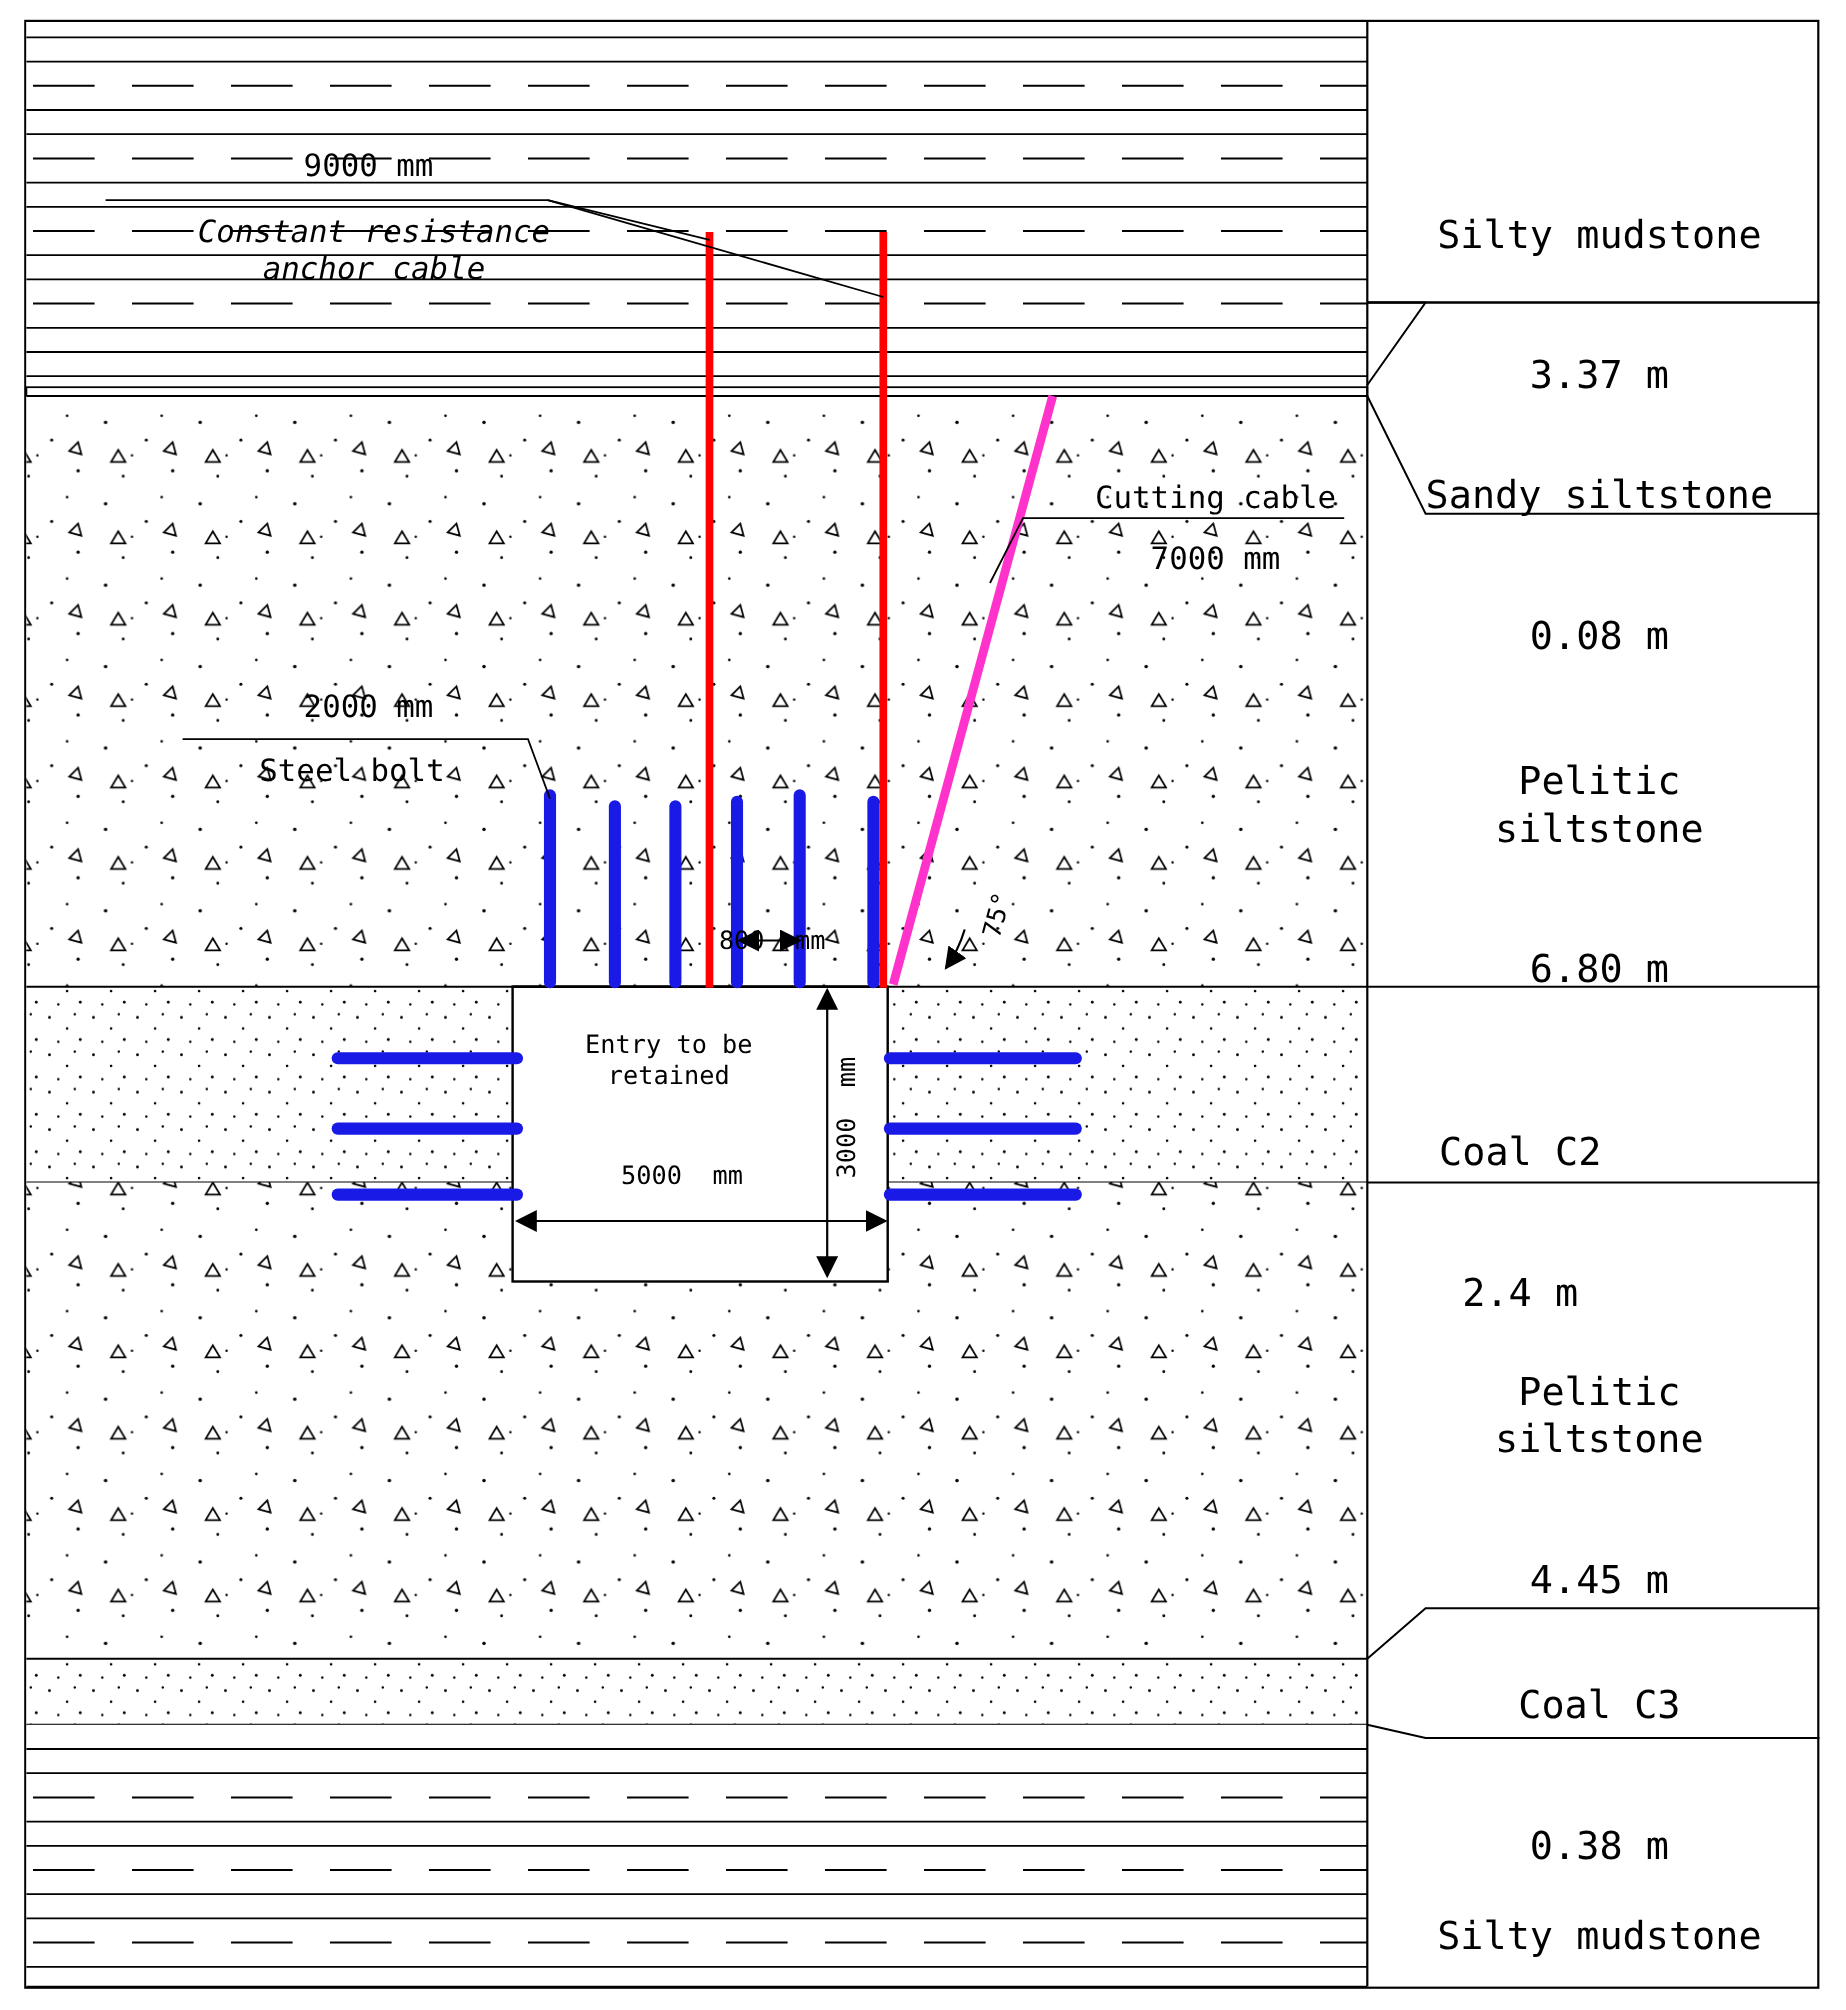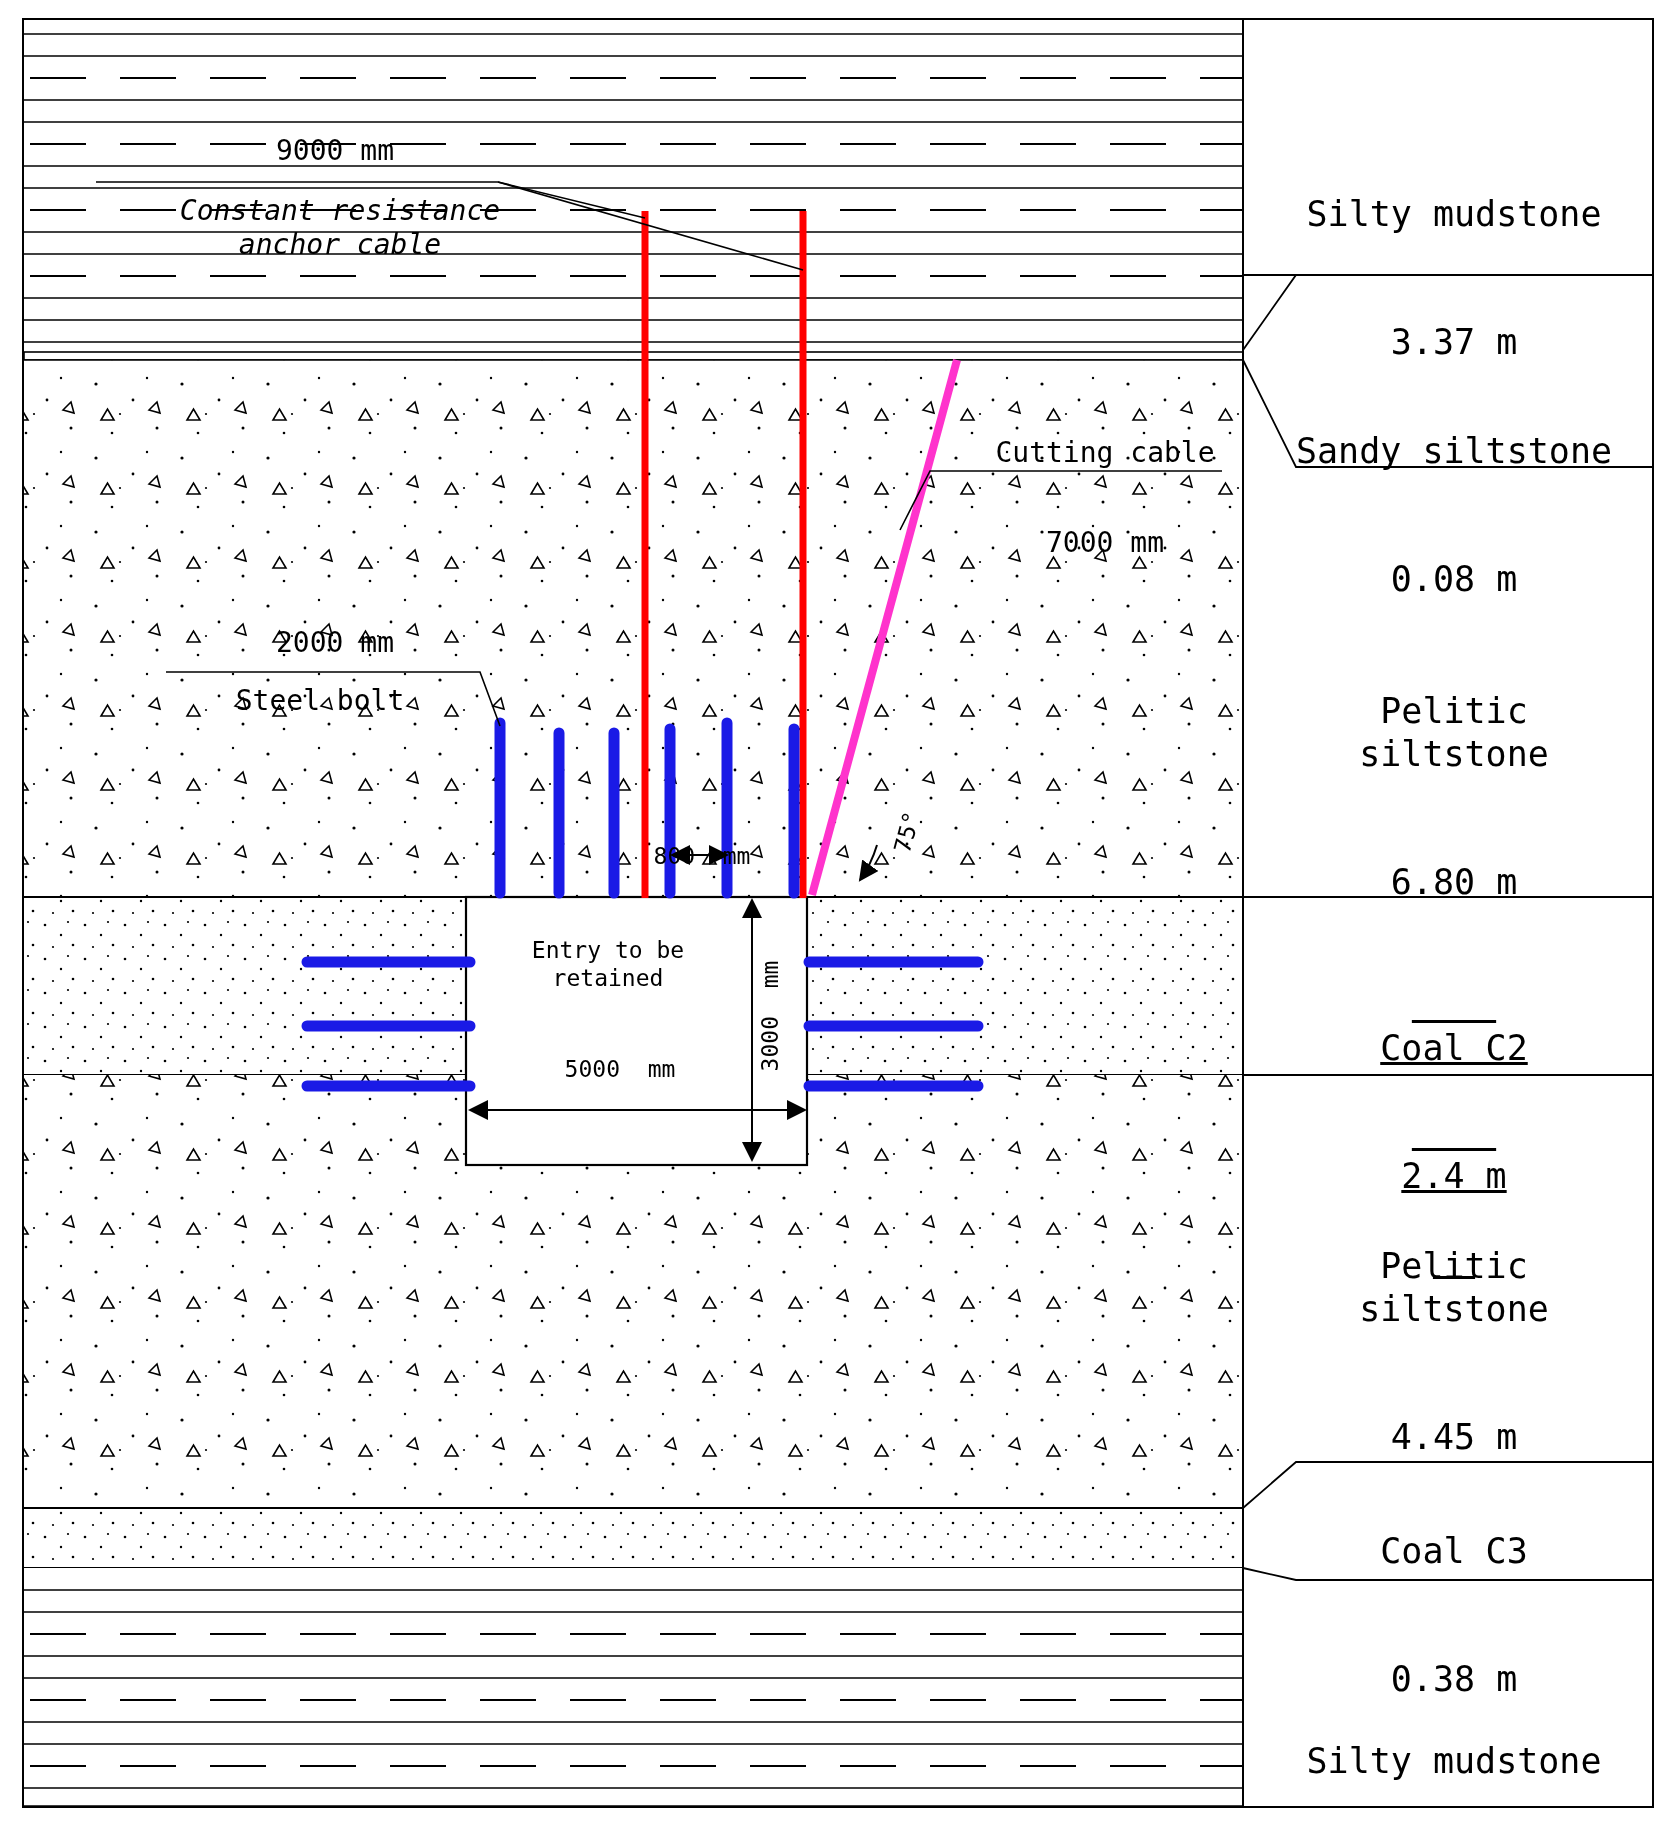--- a/index.html
+++ b/index.html
@@ -194,21 +194,21 @@
     <div>Sandy siltstone</div>
     <div>0.08 m</div>
   </div>
 
   <div class="lbl strat-lbl" style="left:1256px;top:605px;width:396px;">
     <div>Pelitic
 siltstone</div>
     <div>6.80 m</div>
   </div>
 
-  <div class="lbl strat-lbl" style="left:1256px;top:942px;width:396px;text-decoration:underline;">
+  <div class="lbl strat-lbl" style="left:1184px;top:942px;width:396px;">
     <div>Coal C2</div>
     <div>2.4 m</div>
   </div>
 
   <div class="lbl strat-lbl" style="left:1256px;top:1160px;width:396px;">
     <div>Pelitic
 siltstone</div>
     <div>4.45 m</div>
   </div>
 
@@ -223,21 +223,21 @@
   </div>
 
   <div class="lbl ann" style="left:215px;top:134px;width:240px;">9000 mm</div>
   <div class="lbl ann" style="left:100px;top:194px;width:480px;font-style:italic;">Constant resistance
 anchor cable</div>
 
   <div class="lbl ann" style="left:215px;top:626px;width:240px;">2000 mm</div>
   <div class="lbl ann" style="left:185px;top:684px;width:270px;">Steel bolt</div>
 
   <div class="lbl ann" style="left:940px;top:436px;width:330px;">Cutting cable</div>
-  <div class="lbl ann" style="left:990px;top:526px;width:230px;">7000 mm</div>
+  <div class="lbl ann" style="left:990px;top:491px;width:230px;">7000 mm</div>
 
   <div class="lbl small" style="left:862px;top:818px;width:90px;transform:rotate(-75deg);transform-origin:50% 50%;">75°</div>
 
   <div class="lbl small" style="left:637px;top:842px;width:130px;">800  mm</div>
 
   <div class="lbl small" style="left:508px;top:936px;width:200px;">Entry to be
 retained</div>
 
   <div class="lbl small rot" style="left:680px;top:1002px;width:180px;">3000  mm</div>
 

